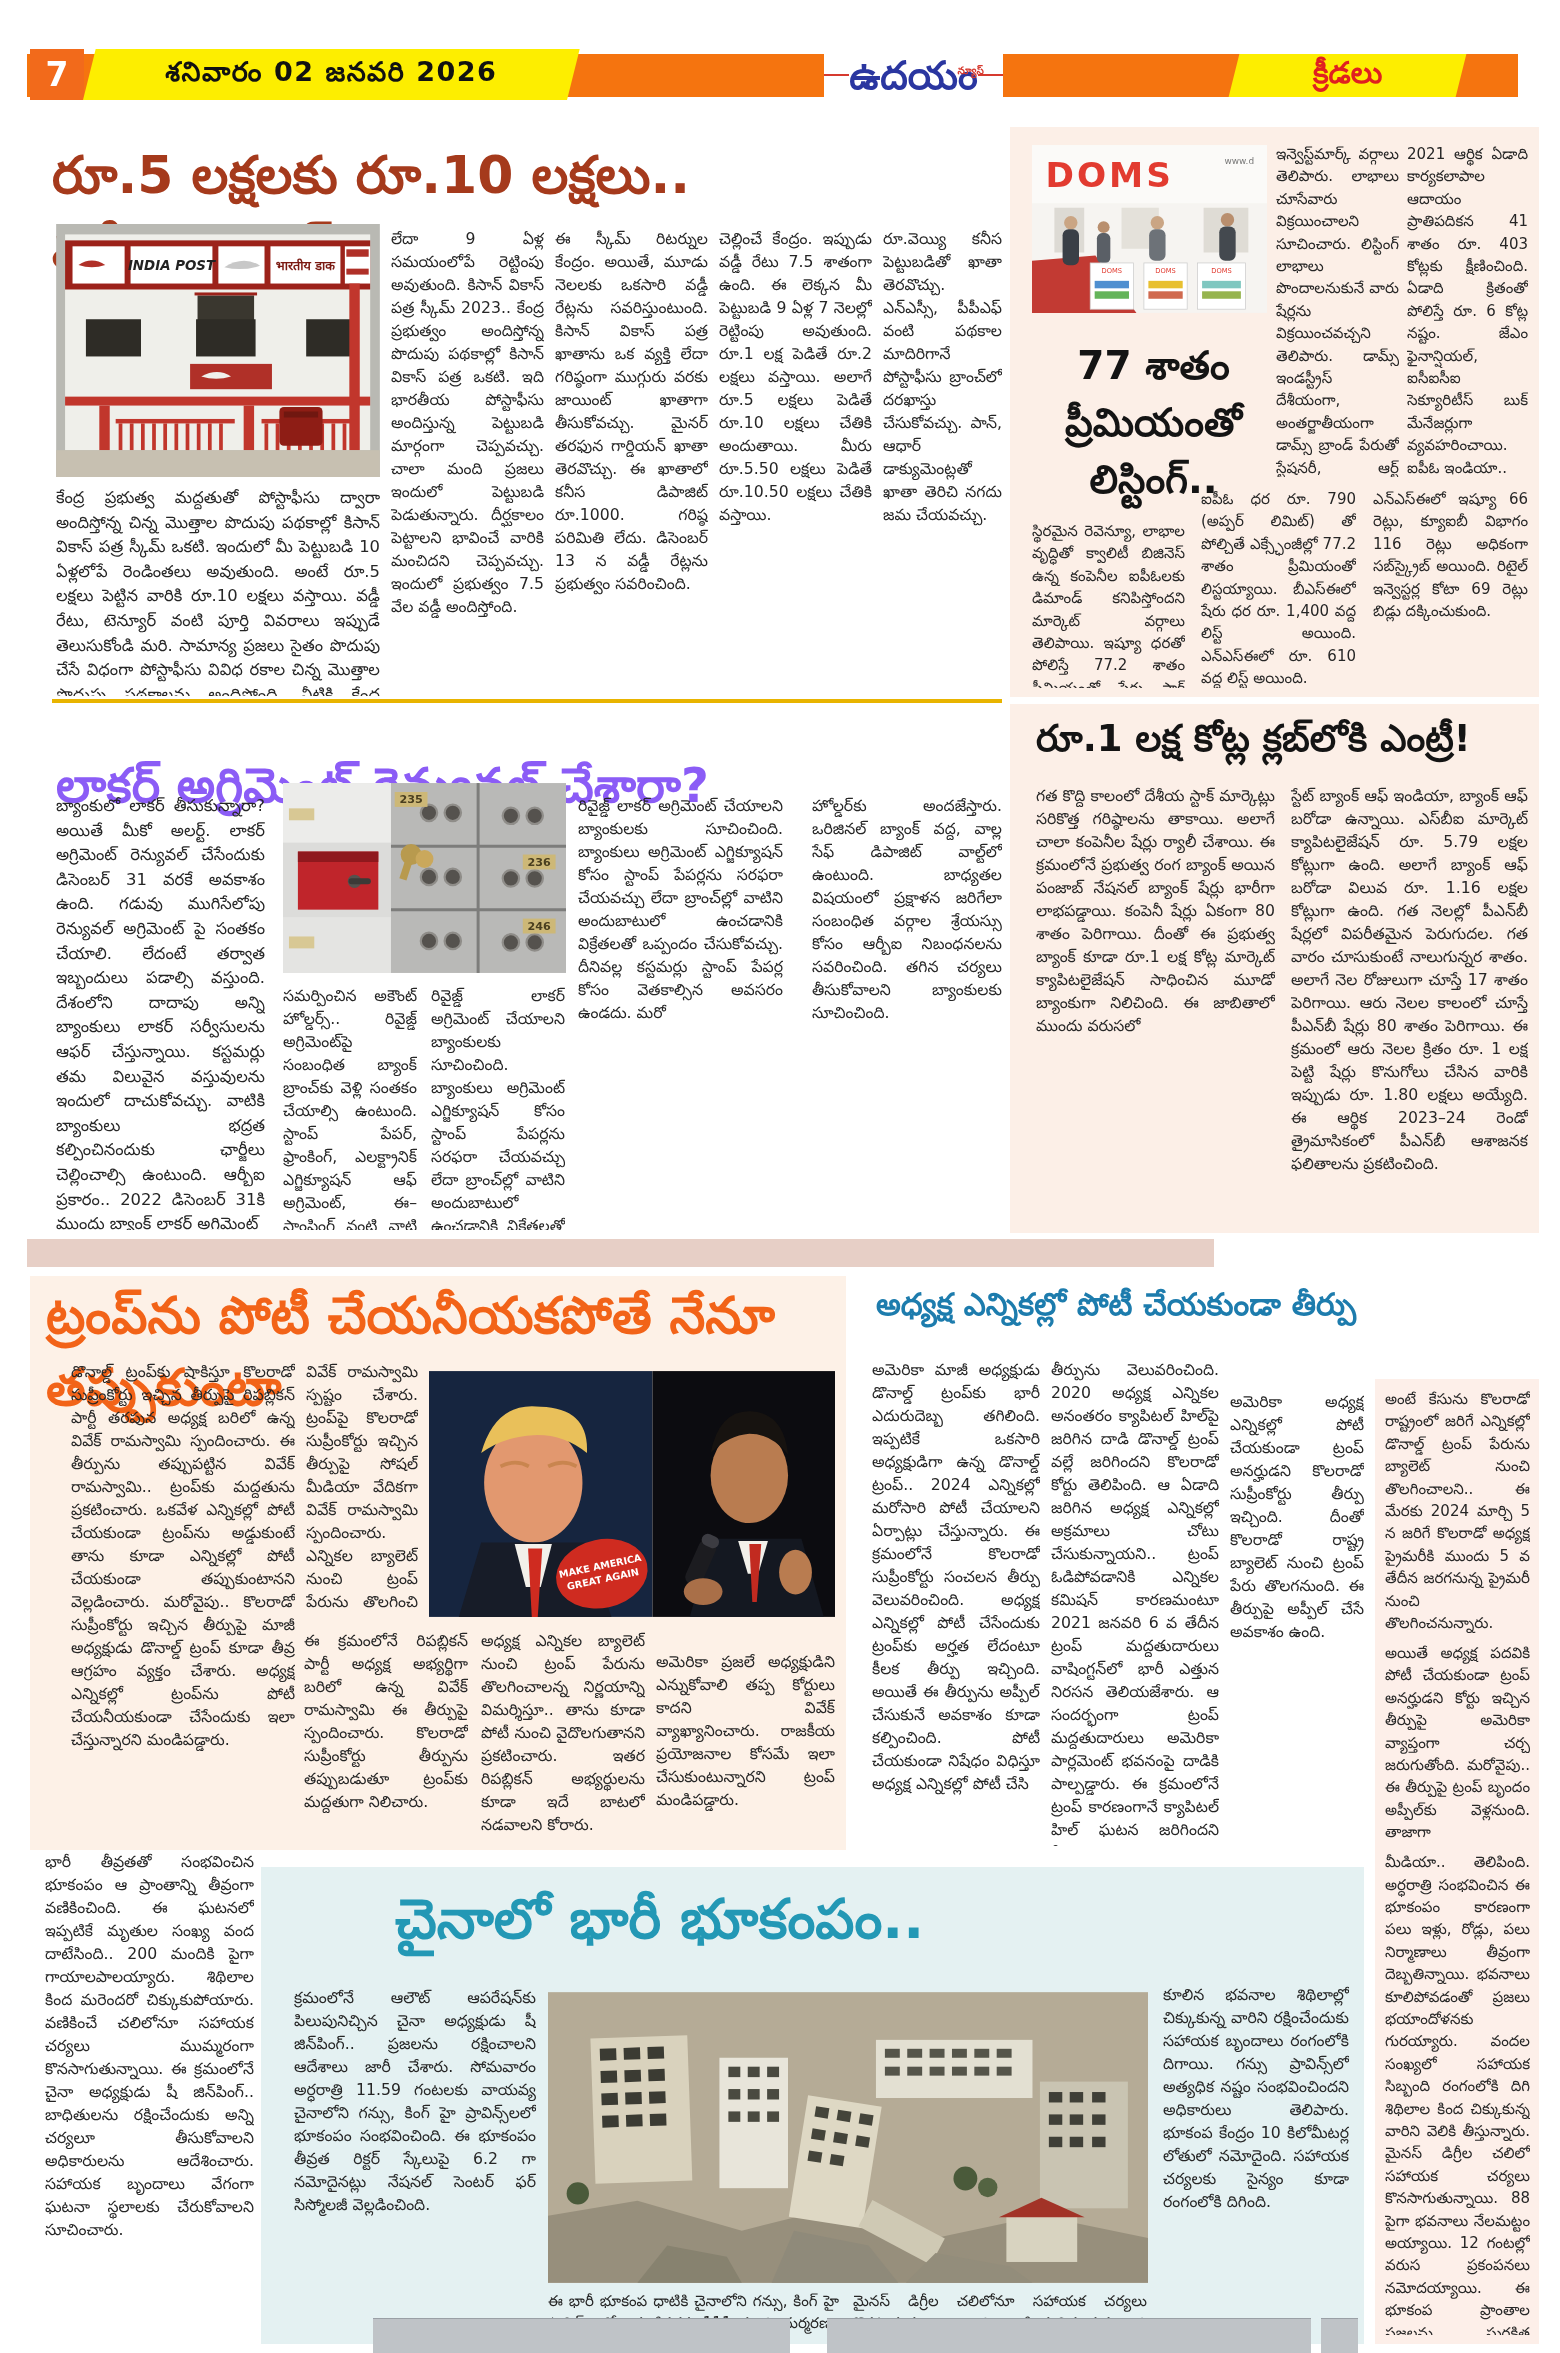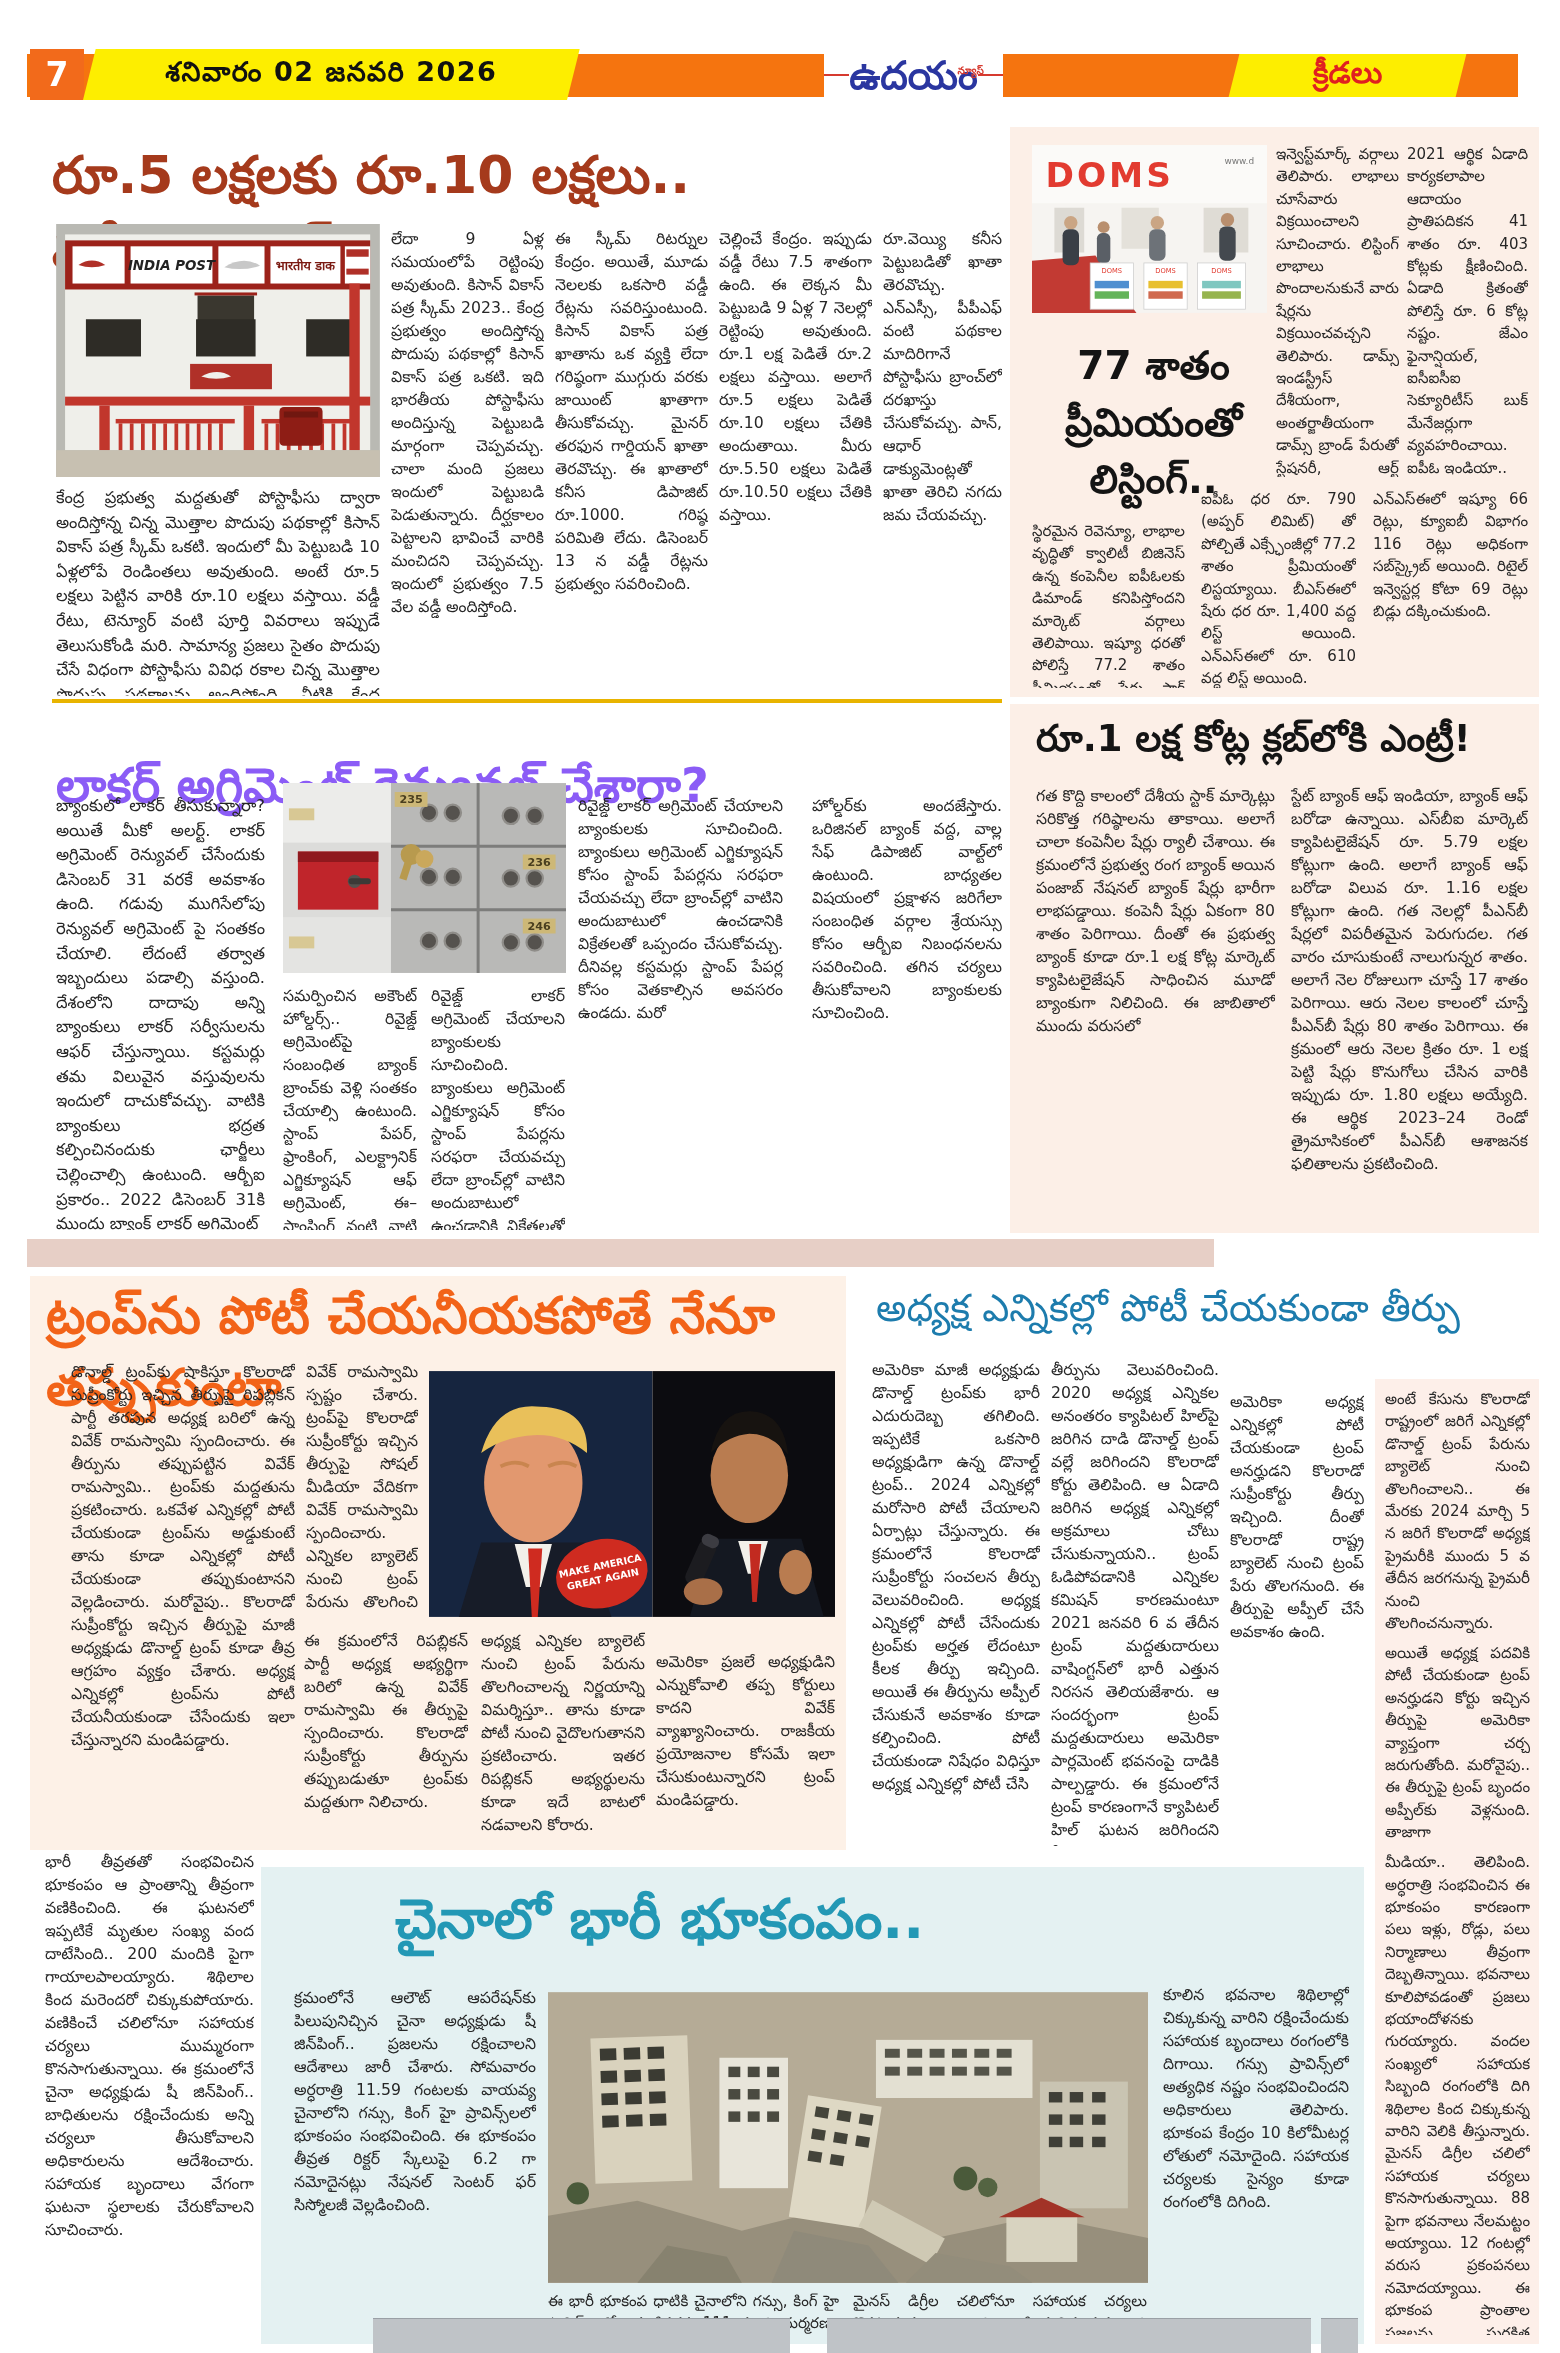--- a/index.html
+++ b/index.html
@@ -25,21 +25,21 @@
              transform:skewX(-14deg); display:flex; align-items:center; justify-content:center; }
   .hdr-sec span { transform:skewX(14deg); font-size:30px; font-weight:bold; color:#e02020; }
 
   
   .h-kisan  { left:52px;  top:145px;  width:745px; height:75px; font-size:52px; font-weight:bold; color:#a53a1c; }
   .h-doms   { left:1036px; top:337px; width:235px;  height:171px; font-size:39px; font-weight:bold; color:#141414;
               text-align:center; line-height:57px; }
   .h-locker { left:56px;  top:717px;  width:708px;  height:71px;  font-size:48px; font-weight:bold; color:#8b5cf6;margin-top:40px; }
   .h-club   { left:1036px; top:717px; width:492px;  height:54px;  font-size:37px; font-weight:bold; color:#141414; }
   .h-trump  { left:46px;  top:1286px; width:760px; height:63px;  font-size:51px; font-weight:bold; color:#f26318; }
-  .h-verdict{ left:876px; top:1286px; width:656px; height:60px;  font-size:38px; font-weight:normal; color:#1d7cad; }
+  .h-verdict{ left:876px; top:1286px; width:656px; height:60px;  font-size:31px; font-weight:bold; color:#1d7cad; }
   .h-quake  { left:313px; top:1887px; width:693px;  height:82px; font-size:55px; font-weight:bold; color:#2398b5; text-align:center; }
 
   .panel-doms  { left:1010px; top:127px;  width:529px;  height:570px;  background:#fcefe7; }
   .panel-club  { left:1010px; top:704px;  width:529px;  height:529px;  background:#fcefe7; }
   .band-pink   { left:27px;   top:1239px; width:1187px; height:28px;   background:#e7cfc6; }
   .panel-trump { left:30px;   top:1276px; width:816px; height:574px;  background:#fdf1e7; }
   .col-pinkside{ left:1375px; top:1379px; width:164px;  height:965px; background:#fdefe9; }
   .panel-teal  { left:261px;  top:1867px; width:1103px; height:477px;  background:#e4f1f2; }
   .rule-yellow { left:52px;   top:699px;  width:950px; height:3.7px;    background:#e8b400; }
 

